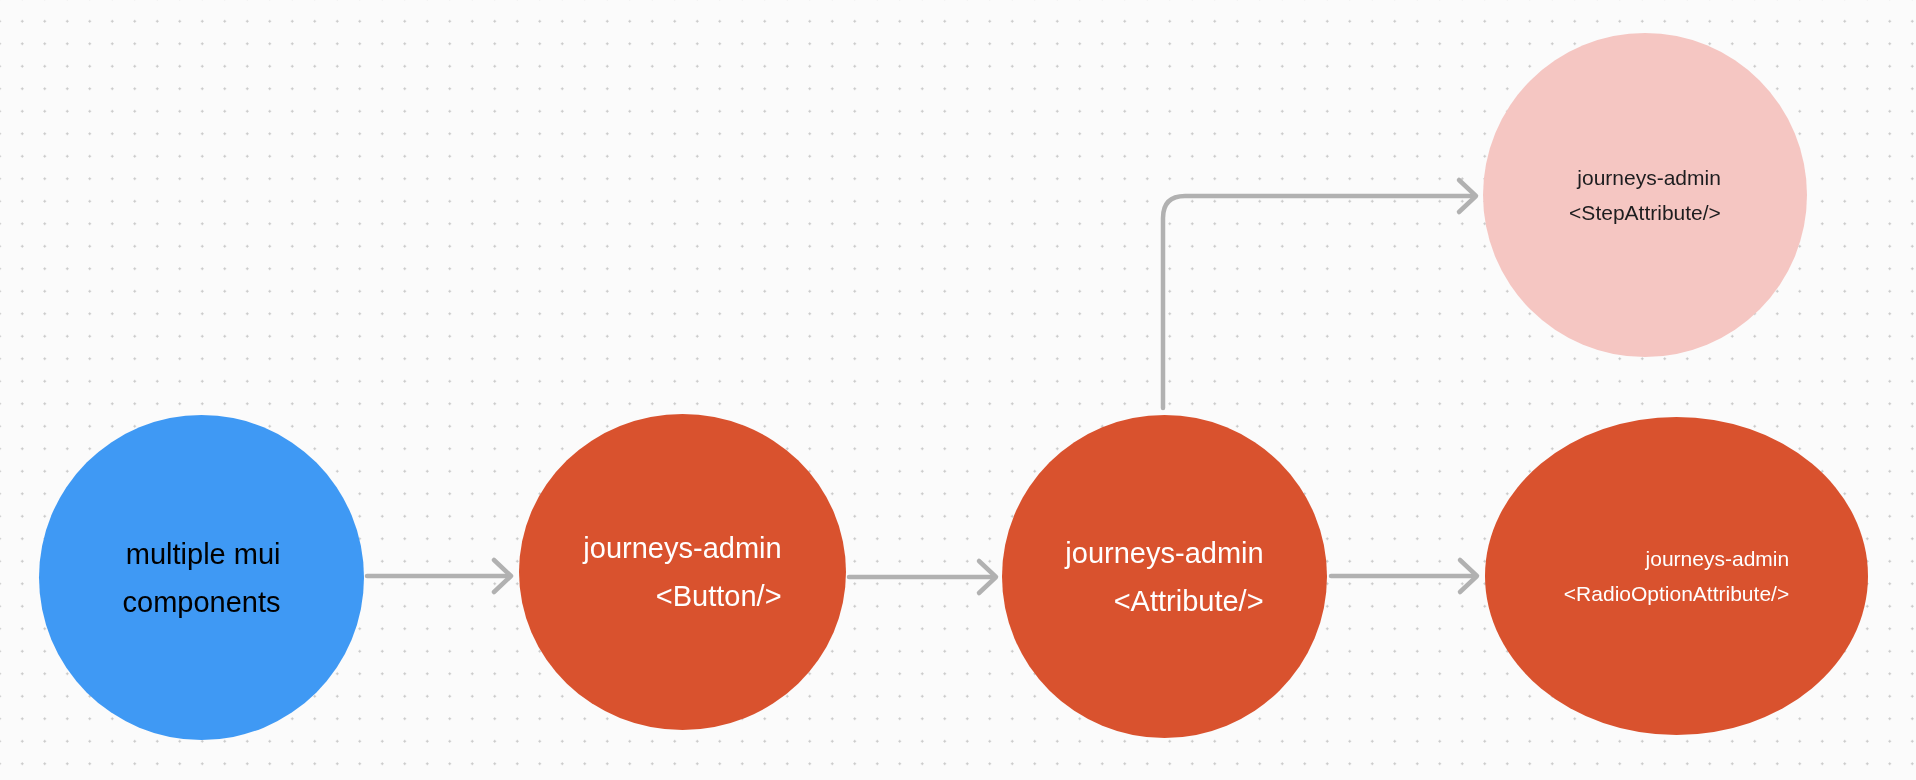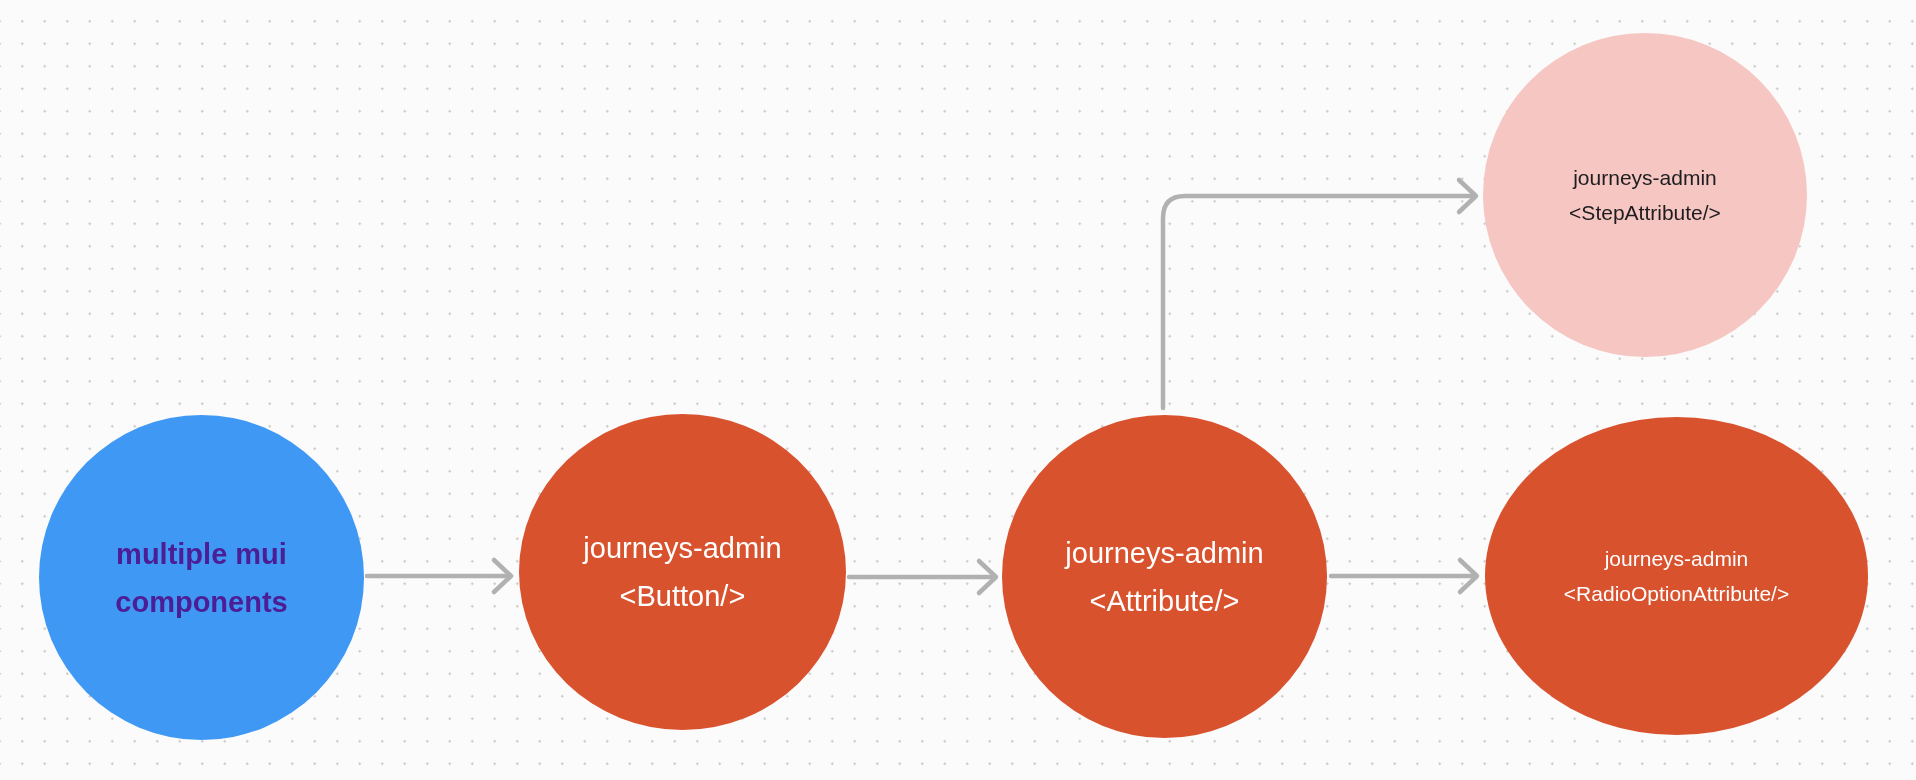--- a/index.html
+++ b/index.html
@@ -24,21 +24,21 @@
     inset: 0;
     width: 1916px;
     height: 780px;
   }
   .node {
     position: absolute;
     border-radius: 50%;
     display: flex;
     align-items: center;
     justify-content: center;
-    text-align: center;
+    text-align: right;
   }
   .node .label {
     white-space: pre;
   }
   .node-large .label {
     font-size: 29px;
     line-height: 48px;
   }
   .node-small .label {
     font-size: 21px;
@@ -72,21 +72,21 @@
       <path d="M1163 408 V218 Q1163 196 1185 196 H1471"></path>
       <path d="M1459 180 L1476 196 L1459 212"></path>
     </g>
 
     <g stroke-width="4.5" stroke-linecap="round" stroke-linejoin="round" stroke="#b1b1b1">
       <path d="M1331 576 H1472"></path>
       <path d="M1460 560 L1477 576 L1460 592"></path>
     </g>
   </svg>
 
-  <div class="node node-large" id="node-0" style="background: rgb(63, 153, 244); color: #4c1d95; font-weight: bold;">
+  <div class="node node-large" id="node-0" style="background: rgb(63, 153, 244); color: #000000;">
     <div class="label"><span>multiple mui</span><br><span>components</span></div>
   </div>
 
   <div class="node node-large" id="node-1" style="background: rgb(217, 82, 46); color: rgb(255, 255, 255);">
     <div class="label"><span>journeys-admin</span><br><span>&lt;Button/&gt;</span></div>
   </div>
 
   <div class="node node-large" id="node-2" style="background: rgb(217, 82, 46); color: rgb(255, 255, 255);">
     <div class="label"><span>journeys-admin</span><br><span>&lt;Attribute/&gt;</span></div>
   </div>

